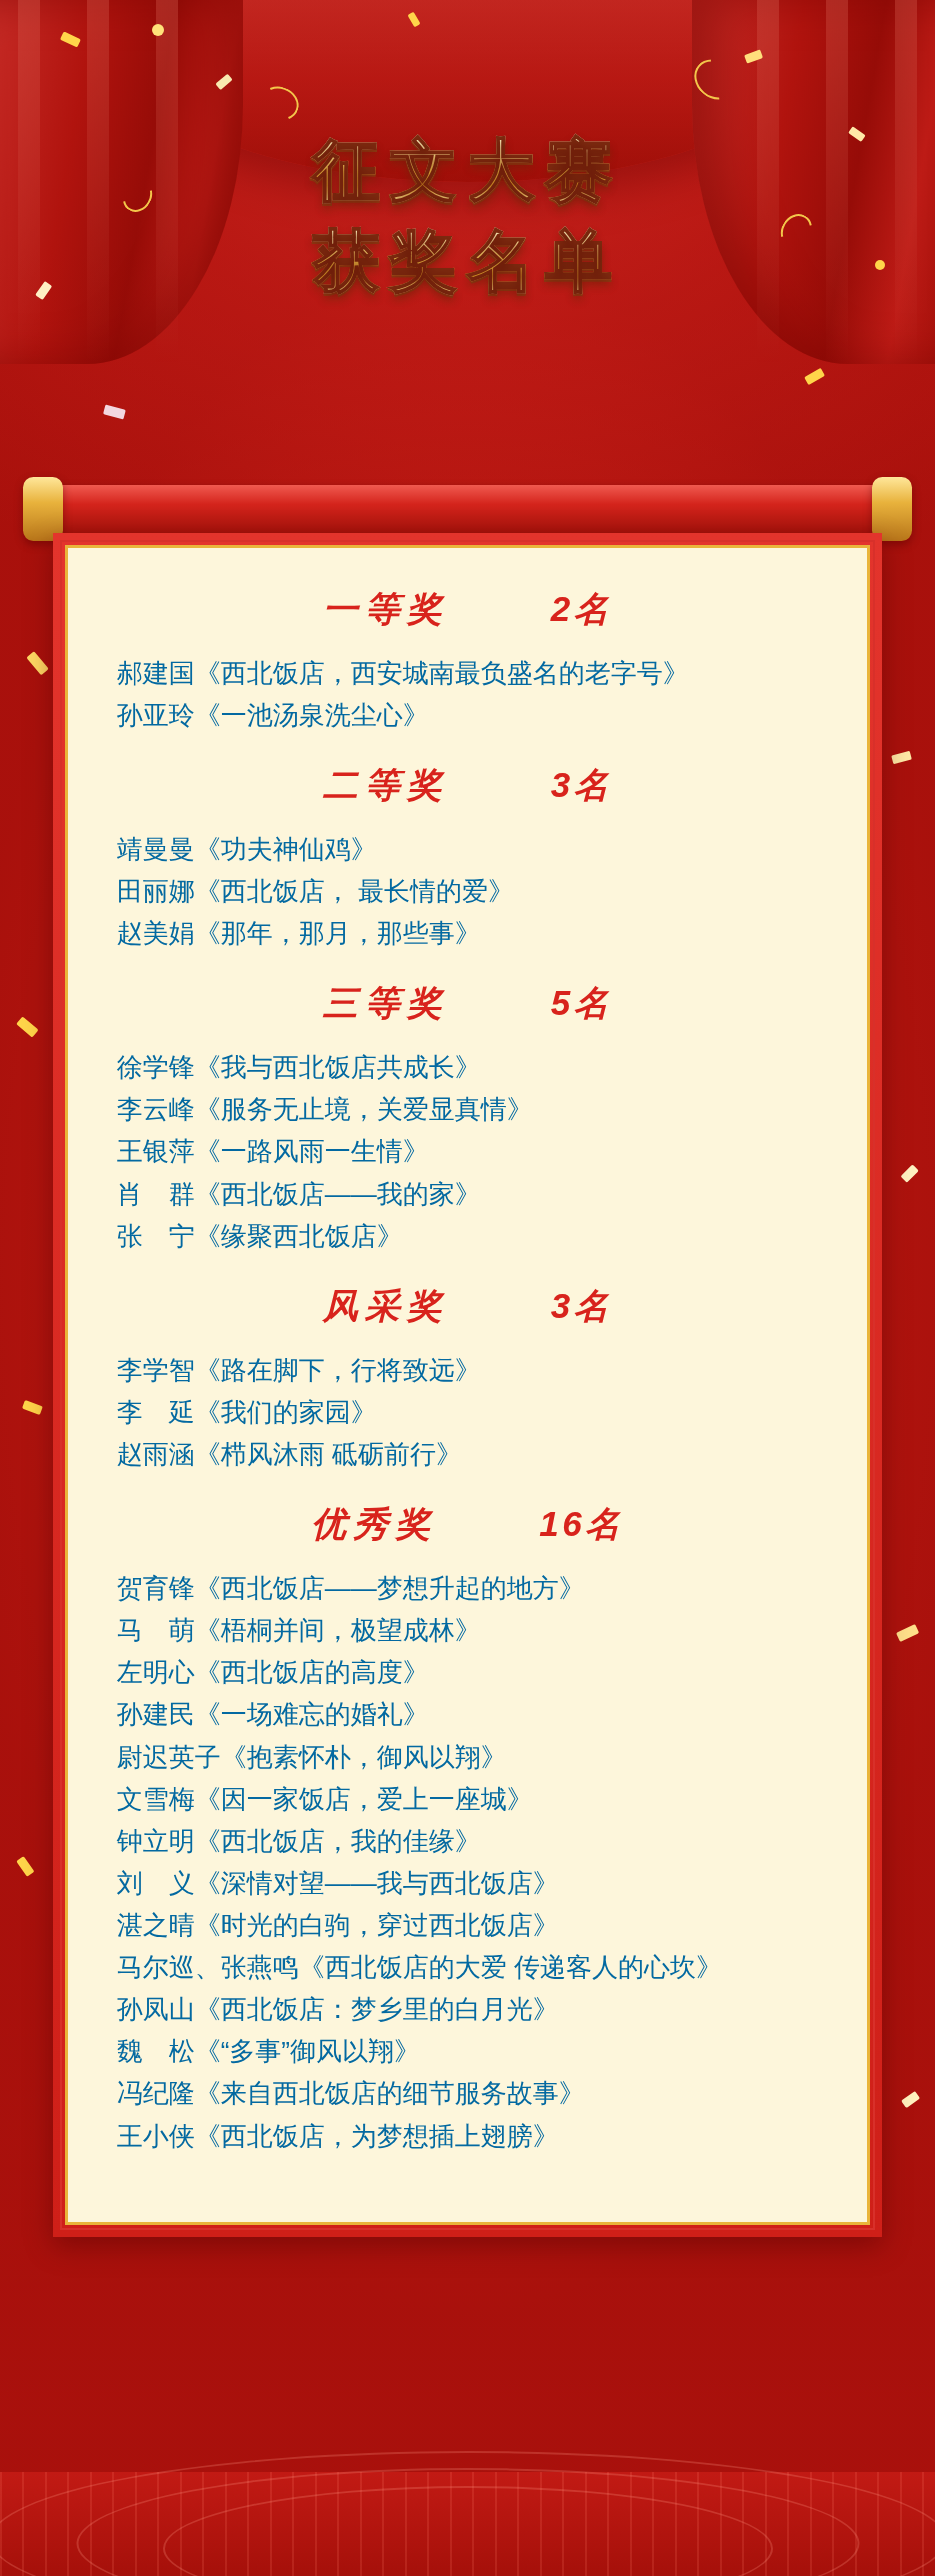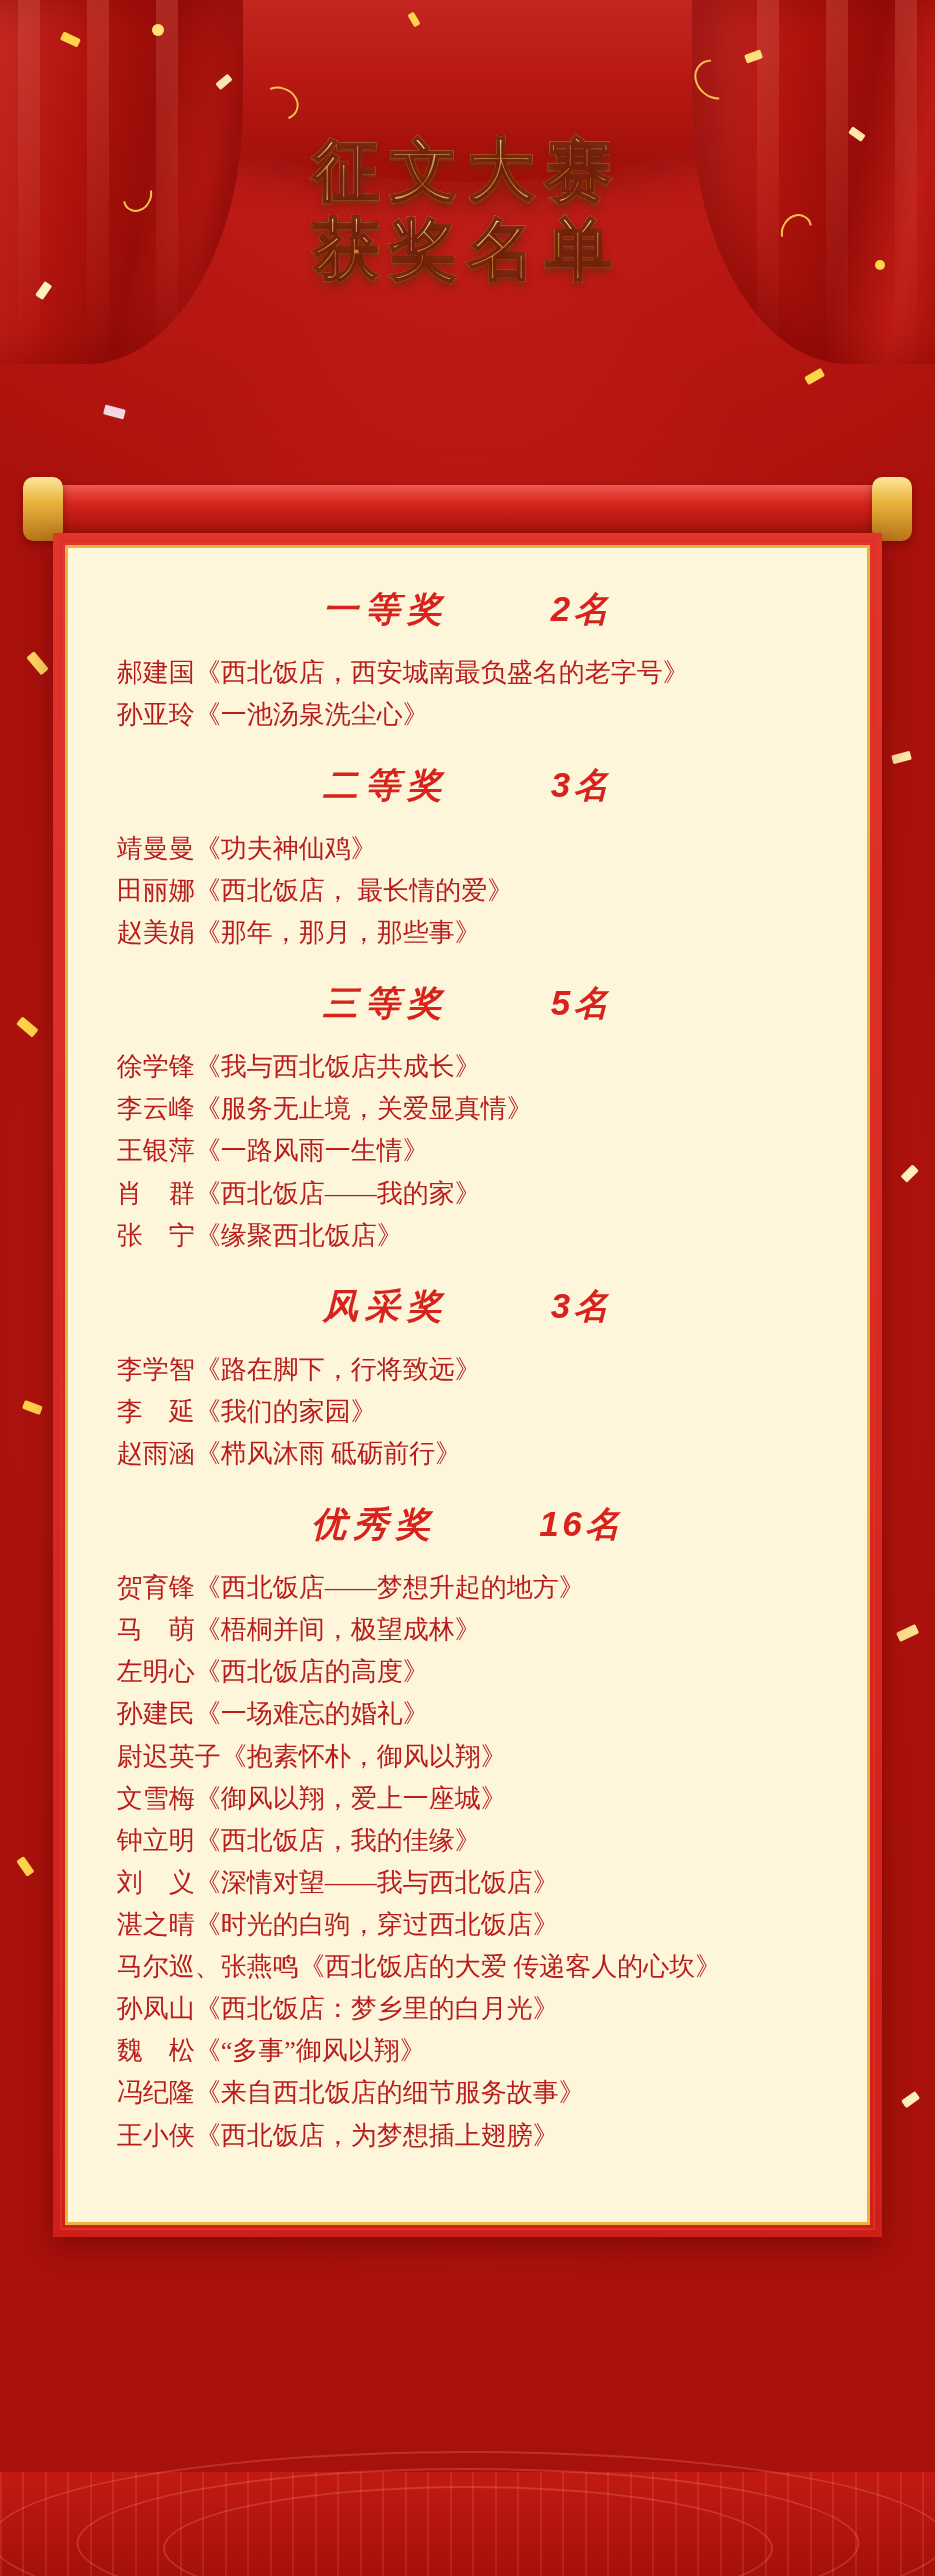--- a/index.html
+++ b/index.html
@@ -101,21 +101,21 @@
     line-height: 1.18;
     background: linear-gradient(180deg, #fff8dc 0%, #ffe89a 28%, #f7c948 52%, #e0a32a 70%, #fff1bb 100%);
     -webkit-background-clip: text;
     background-clip: text;
     color: transparent;
     -webkit-text-stroke: 1.7px #7d2b10;
     paint-order: stroke fill;
     text-shadow: 0 5.2px 8.7px rgba(90,10,0,.45);
     filter: drop-shadow(0 2.6px 0 #8e3a12);
   }
-  .title-line.second { }
+  .title-line.second { margin-top: 12px; }
 
   
   .scroll {
     position: absolute;
     top: 485px;
     left: 50%;
     transform: translateX(-50%);
     width: 866px;
     z-index: 6;
   }
@@ -175,22 +175,22 @@
     font-size: 35px;
     letter-spacing: 7px;
     color: #d8231c;
     font-style: italic;
   }
   .award-count { letter-spacing: 3.5px; }
 
   .entry {
     font-size: 26px;
     line-height: 1.62;
-    color: #b91c1c;
-    font-family: Liberation Serif, serif;
+    color: #0369a1;
+    font-family: Liberation Sans, sans-serif;
     white-space: pre;
     padding-left: 8.7px;
   }
 
   
   .bottom-pattern {
     position: absolute;
     left: 0;
     right: 0;
     bottom: 0;
@@ -294,21 +294,21 @@
         <div class="entry">赵雨涵《栉风沐雨 砥砺前行》</div>
         <div class="award-head">
           <span class="award-name">优秀奖</span>
           <span class="award-count">16名</span>
         </div>
         <div class="entry">贺育锋《西北饭店——梦想升起的地方》</div>
         <div class="entry">马　萌《梧桐并间，极望成林》</div>
         <div class="entry">左明心《西北饭店的高度》</div>
         <div class="entry">孙建民《一场难忘的婚礼》</div>
         <div class="entry">尉迟英子《抱素怀朴，御风以翔》</div>
-        <div class="entry">文雪梅《御风以翔，爱上一座城》</div>
+        <div class="entry">文雪梅《因一家饭店，爱上一座城》</div>
         <div class="entry">钟立明《西北饭店，我的佳缘》</div>
         <div class="entry">刘　义《深情对望——我与西北饭店》</div>
         <div class="entry">湛之晴《时光的白驹，穿过西北饭店》</div>
         <div class="entry">马尔巡、张燕鸣《西北饭店的大爱 传递客人的心坎》</div>
         <div class="entry">孙凤山《西北饭店：梦乡里的白月光》</div>
         <div class="entry">魏　松《“多事”御风以翔》</div>
         <div class="entry">冯纪隆《来自西北饭店的细节服务故事》</div>
         <div class="entry">王小侠《西北饭店，为梦想插上翅膀》</div>
       </div>
   </div>

